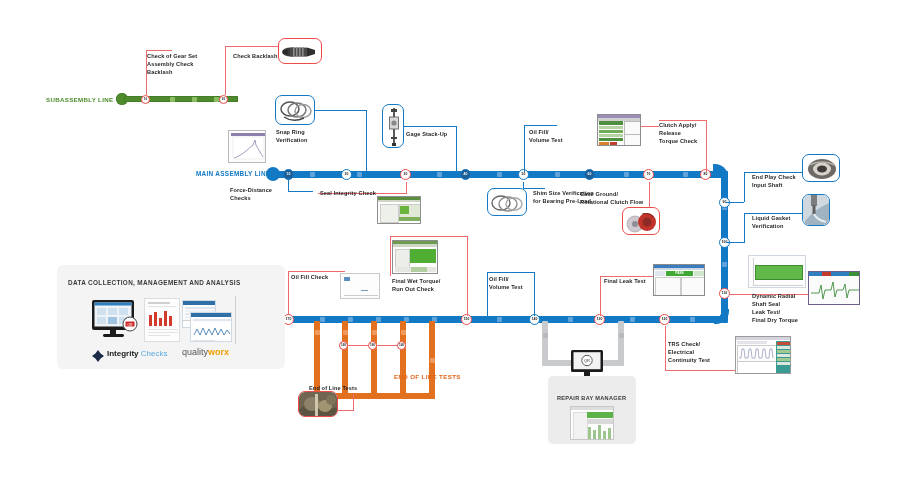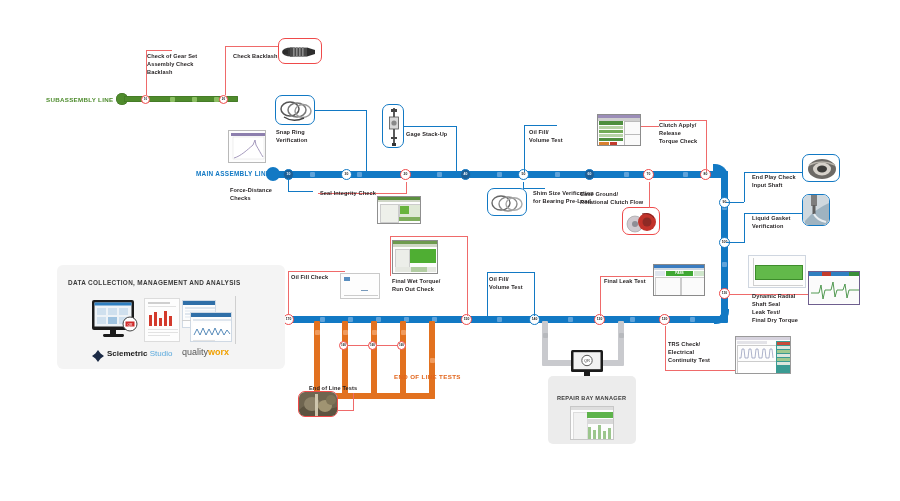--- a/index.html
+++ b/index.html
@@ -517,20 +517,20 @@
 
   <div class="bar" style="position:absolute;left:235px;top:296px;width:.8px;height:48px;background:#cfcfcf;"></div>
   <div class="bar" style="position:absolute;left:182px;top:320px;width:9px;height:.8px;background:#cfcfcf;"></div>
 
   <div class="abs" style="left:92px;top:348px;width:12px;height:12px;">
     <svg width="12" height="12" viewBox="0 0 12 12">
       <path d="M6 0 L8.6 3.4 L12 6 L8.6 8.6 L6 12 L3.4 8.6 L0 6 L3.4 3.4 Z" fill="#1b2a45"></path>
     </svg>
   </div>
   <div class="brand1" style="left:107px;top:349px;">
-    <span>Sciemetric</span>
-    <i>Studio</i>
+    <span>Integrity</span>
+    <i>Checks</i>
   </div>
   <div class="brand2" style="left:182px;top:347px;">
     <span>quality</span><b>worx</b>
   </div>
 
 </div>
 
 </body></html>

